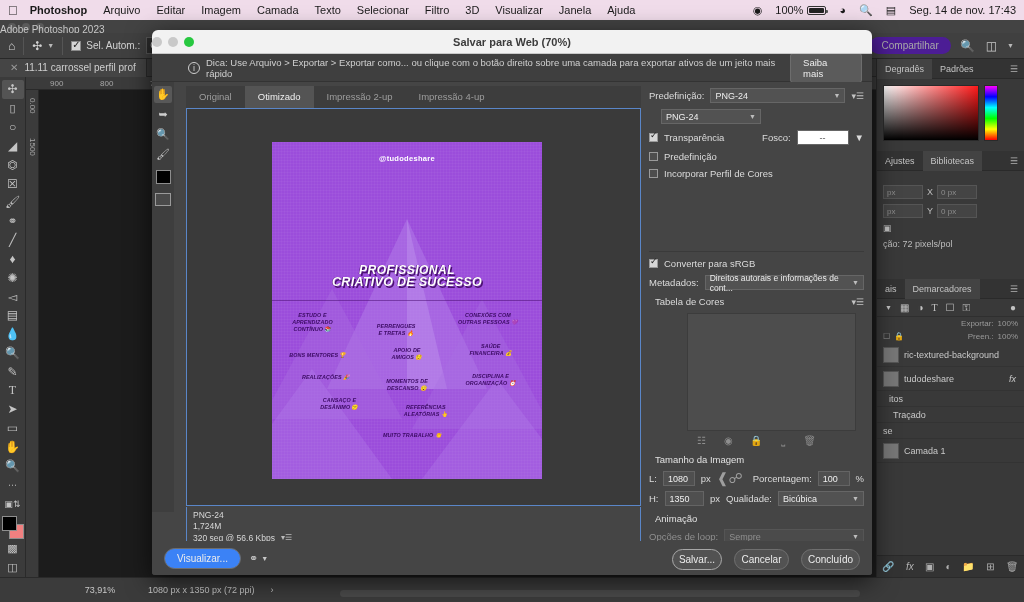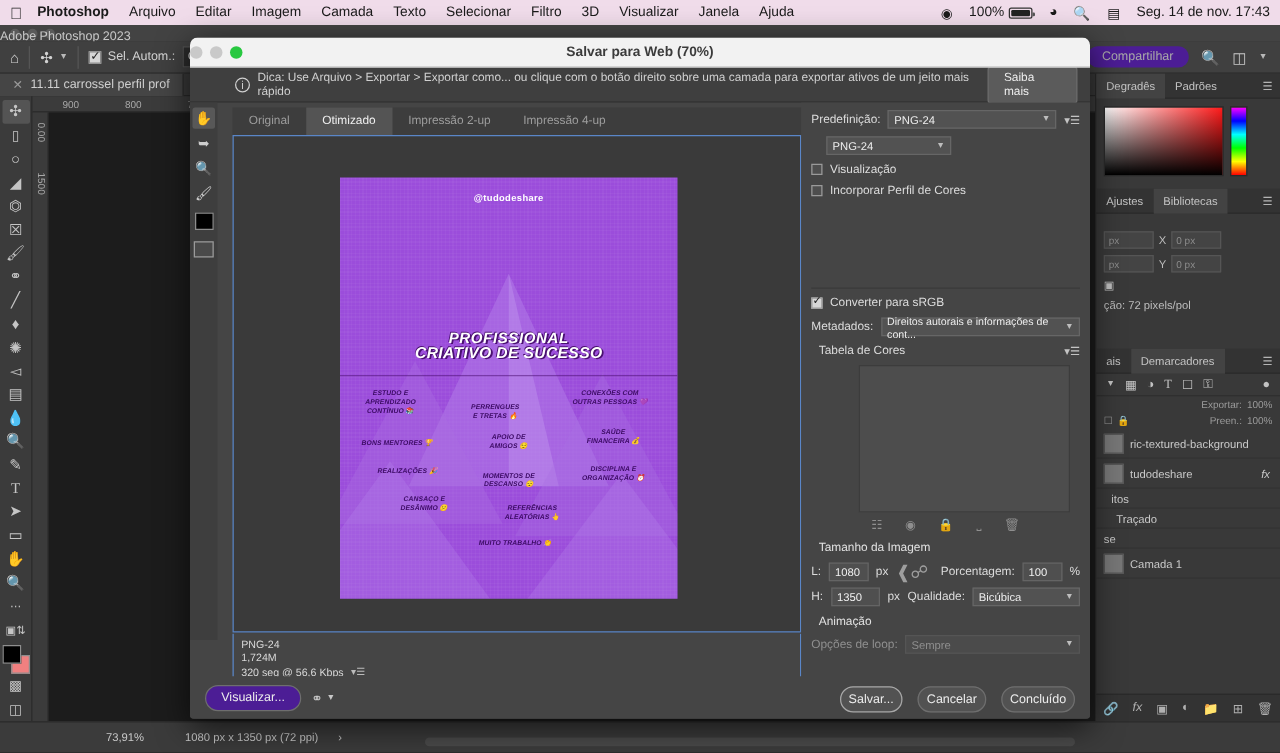--- a/index.html
+++ b/index.html
@@ -267,21 +267,21 @@
   .sfw-footer {
     position:absolute; left:0; bottom:0; width:720px; height:34px;
     display:flex; align-items:center; padding:0 12px; background:#454545;
   }
   .ftr-btn {
     border:1px solid #6e6e6e; border-radius:13px; background:#525252; color:#ececec;
     font-size:10px; padding:4px 6px; margin-left:8px;
   }
   .ftr-btn.primary { border-color:#a7a7a7; }
   .prev-btn {
-    border:1px solid #6e6e6e; border-radius:13px; background:#4c1d95; color:#ececec;
+    border:1px solid #6e6e6e; border-radius:13px; background:#3b82f6; color:#ececec;
     font-size:10px; padding:4px 12px;
   }
   .browser-ic { display:flex; align-items:center; gap:3px; margin-left:8px; color:#c8c8c8; font-size:11px;}
 
   
   .sfw-settings {
     position:absolute; left:489px; top:52px; width:231px; height:465px;
     background:#454545; padding:6px 8px; font-size:9.5px; color:#dcdcdc;
   }
   .row { display:flex; align-items:center; gap:6px; margin-bottom:6px;}
@@ -611,24 +611,31 @@
         <span class="burger-ic">▾☰</span>
       </div>
 
       <div class="row" style="padding-left:12px;">
         <span class="sel" style="flex:0 0 100px;">
           <span>PNG-24</span>
           <span class="car">▼</span>
         </span>
       </div>
 
+      <div class="row">
+        <span class="chk on"></span>
+        <span>Transparência</span>
+        <span style="margin-left:auto;">Fosco:</span>
+        <span class="sel" style="flex:0 0 52px;background:#fff;color:#555;justify-content:center;">--</span>
+        <span class="car">▼</span>
+      </div>
 
       <div class="row">
         <span class="chk off"></span>
-        <span>Visualização</span>
+        <span>Predefinição</span>
       </div>
 
       <div class="row">
         <span class="chk off"></span>
         <span>Incorporar Perfil de Cores</span>
       </div>
 
       <div style="height:60px;"></div>
       <div class="divider"></div>
 

